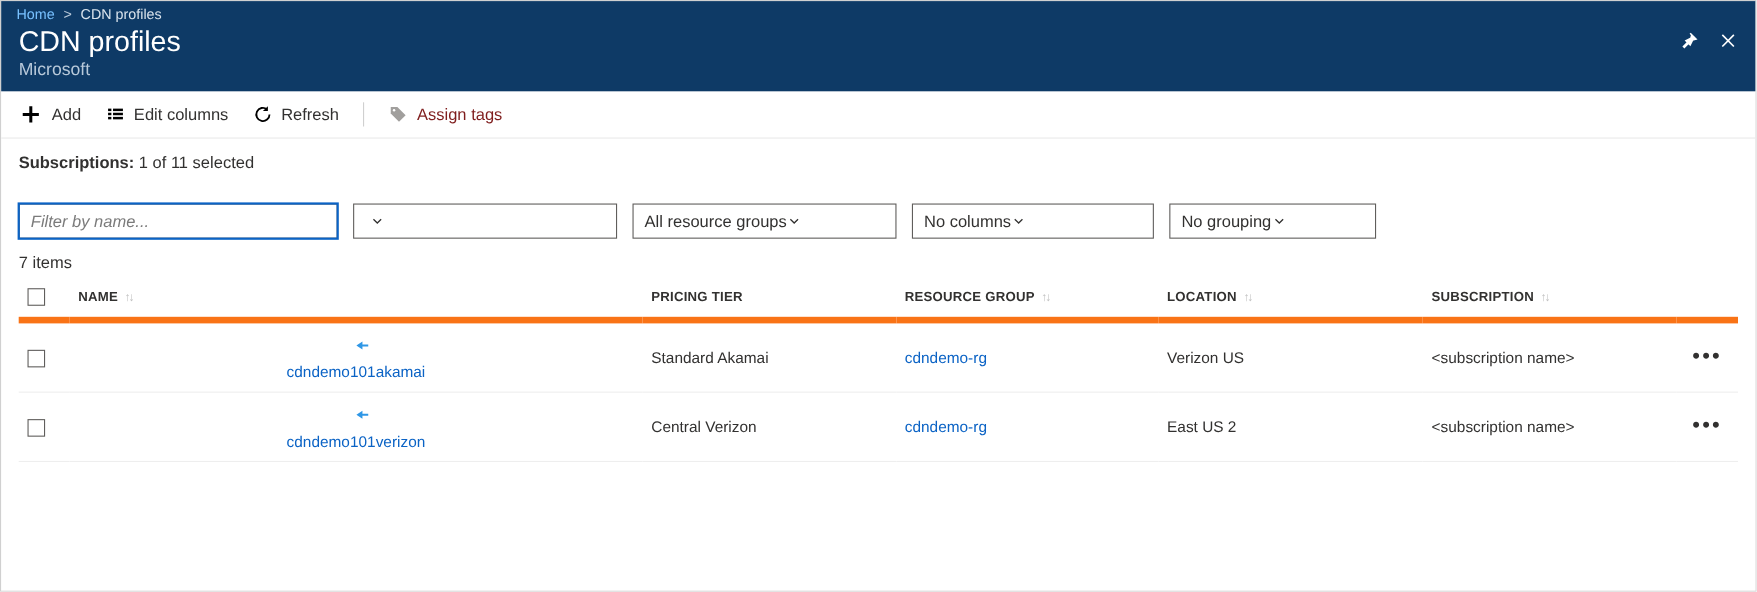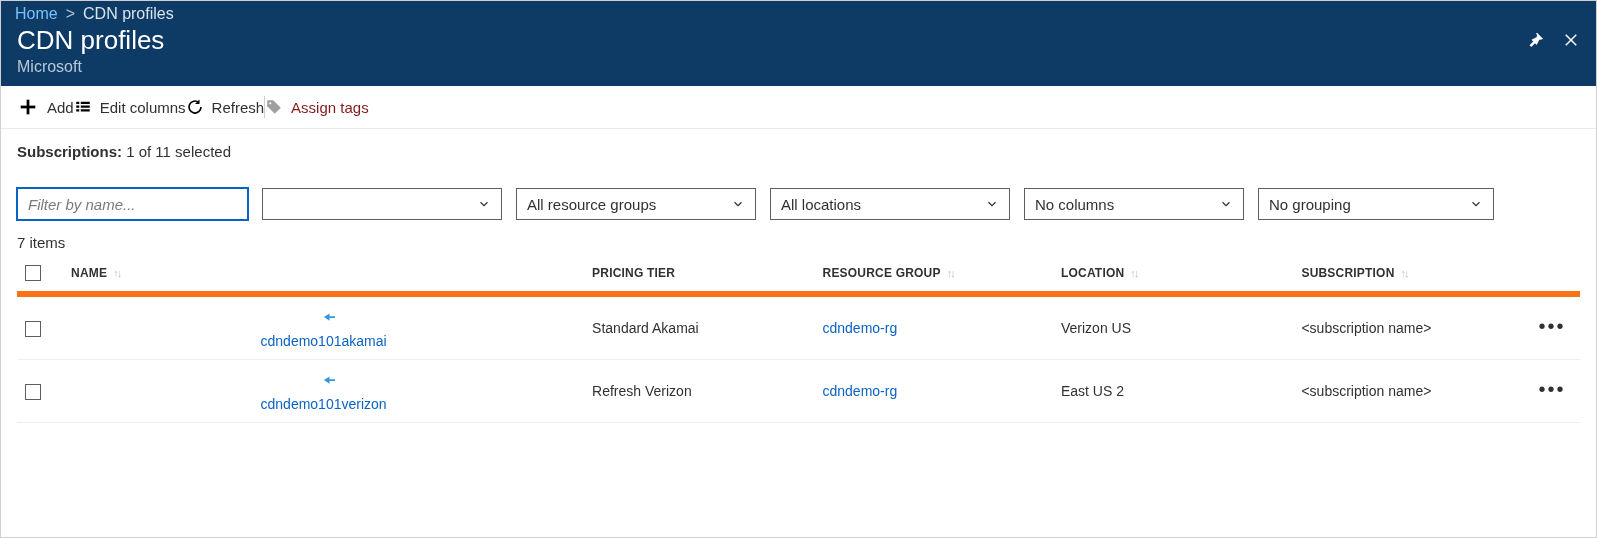--- a/index.html
+++ b/index.html
@@ -22,21 +22,21 @@
   
   .header {
     background: #0e3a66;
     color: #fff;
   }
   .breadcrumb {
     display: flex;
     align-items: center;
     gap: 8px;
     padding: 4px 14px 2px;
-    font-size: 16px;
+    font-size: 13px;
     color: #d0d0d0;
   }
   .breadcrumb a { color: #78c1ff; text-decoration: none; }
   .breadcrumb .sep { color: #b8c9da; }
   .breadcrumb .current { color: #d9e3ec; }
   .titlebar {
     display: flex;
     justify-content: space-between;
     align-items: flex-start;
     padding: 0 16px 10px;
@@ -59,20 +59,21 @@
     gap: 18px;
     align-items: center;
     padding-top: 6px;
     color: #fff;
   }
   .titlebar-right .icon-btn { cursor: pointer; }
   
   .toolbar {
     display: flex;
     align-items: center;
+    gap: 22px;
     padding: 10px 16px;
     border-bottom: 1px solid #eaeaea;
   }
   .tb-btn {
     display: inline-flex;
     align-items: center;
     gap: 8px;
     font-size: 15px;
     color: #323130;
     cursor: pointer;
@@ -100,29 +101,28 @@
   }
   .filter-input, .drop {
     height: 32px;
     border: 1px solid #605e5c;
     background: #fff;
     padding: 0 10px;
     font-size: 15px;
     font-family: inherit;
   }
   .filter-input {
-    width: 231px;
+    width: 290px;
     outline: 2px solid #0b63c5;
     outline-offset: -1px;
   }
   .filter-input::placeholder { font-style: italic; color: #7b7b7b; }
   .drop {
     display: flex;
     align-items: center;
-    justify-content: space-between;
     cursor: pointer;
     width: 240px;
   }
   .drop.empty { color: transparent; }
   .drop .chev { color: #323130; }
   .items-count {
     font-size: 15px;
     margin: 8px 0 4px;
   }
   
@@ -274,37 +274,29 @@
         </span>
       </div>
       <div class="drop">
         <span>All resource groups</span>
         <span class="chev">
           <svg width="14" height="14" viewBox="0 0 24 24" fill="none" stroke="#323130" stroke-width="2">
               <polyline points="6 9 12 15 18 9"></polyline>
             </svg>
         </span>
       </div>
-      <div class="drop">
-        <span>All locations</span>
-        <span class="chev">
-          <svg width="14" height="14" viewBox="0 0 24 24" fill="none" stroke="#323130" stroke-width="2">
-              <polyline points="6 9 12 15 18 9"></polyline>
-            </svg>
-        </span>
-      </div>
       <div class="drop" style="width:220px">
         <span>No columns</span>
         <span class="chev">
           <svg width="14" height="14" viewBox="0 0 24 24" fill="none" stroke="#323130" stroke-width="2">
               <polyline points="6 9 12 15 18 9"></polyline>
             </svg>
         </span>
       </div>
-      <div class="drop" style="width:236px">
+      <div class="drop" style="width:188px">
         <span>No grouping</span>
         <span class="chev">
           <svg width="14" height="14" viewBox="0 0 24 24" fill="none" stroke="#323130" stroke-width="2">
               <polyline points="6 9 12 15 18 9"></polyline>
             </svg>
         </span>
       </div>
     </div>
 
     <div class="items-count">7 items</div>
@@ -354,21 +346,21 @@
           <td>
             <div class="name-cell">
               <span class="cdn-icon">
                 <svg viewBox="0 0 24 16">
                     <path d="M0 11h12l6-4v3h6v2h-6v3l-6-4H0z" fill="#2f97e6"></path>
                   </svg>
               </span>
               <a class="link">cdndemo101verizon</a>
             </div>
           </td>
-          <td>Refresh Verizon</td>
+          <td>Central Verizon</td>
           <td><a class="link">cdndemo-rg</a></td>
           <td>East US 2</td>
           <td>&lt;subscription name&gt;</td>
           <td><span class="more-btn">•••</span></td>
         </tr>
       </tbody>
     </table>
   </div>
 </div>
 

